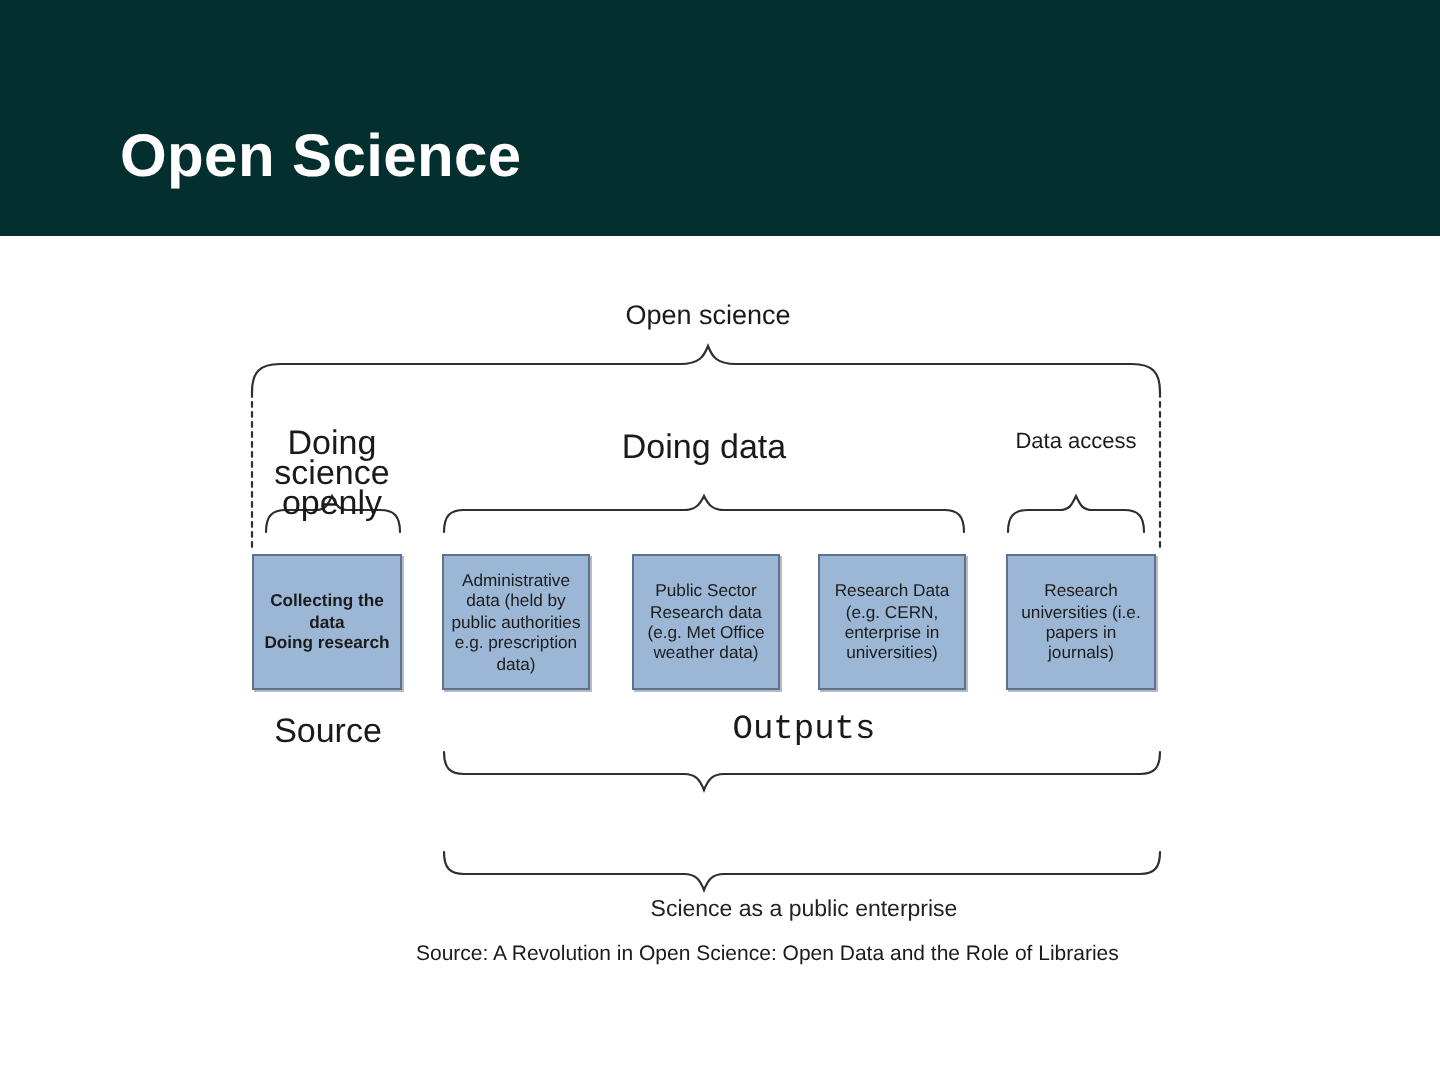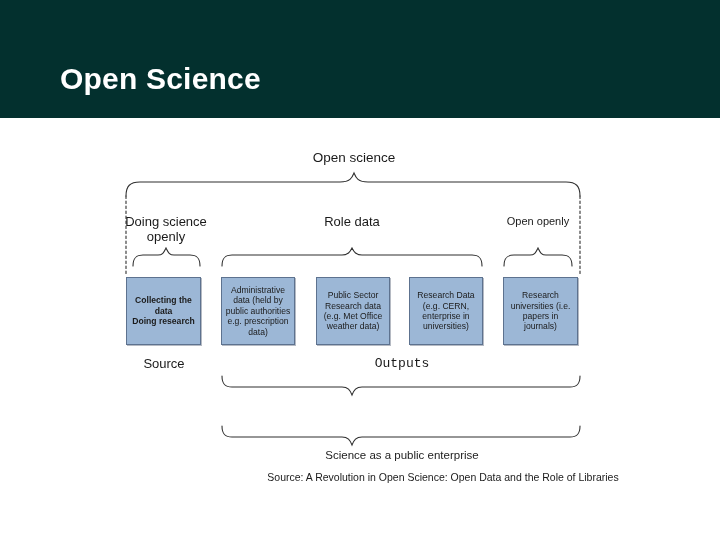--- a/index.html
+++ b/index.html
@@ -51,21 +51,21 @@
   }
 
   .dg-label {
     position: absolute;
     color: #1a1a1a;
     font-family: "Liberation Sans", sans-serif;
     white-space: nowrap;
     text-align: center;
   }
   .lbl-top     { font-size: 13.5px; }
-  .lbl-mid     { font-size: 13px; }
+  .lbl-mid     { font-size: 17px; }
   .lbl-small   { font-size: 11px; }
   .lbl-band    { font-size: 11.5px; color: #222222; }
 
   
   .node-box {
     position: absolute;
     background: #9CB7D6;
     border: 1px solid #5d728f;
     box-sizing: border-box;
     display: flex;
@@ -82,21 +82,21 @@
     display: block;
     font-family: "Liberation Sans", sans-serif;
   }
 
   
   #source-note {
     position: absolute;
     right: 42px;
     top: 470px;
     width: 470px;
-    text-align: center;
+    text-align: left;
     font-size: 10.5px;
     line-height: 14px;
     color: #1a1a1a;
   }
 </style>
 </head>
 <body>
 
 <div id="slide-header">
   <div id="slide-title">Open Science</div>
@@ -157,23 +157,23 @@
                C354,322 356,319 362,319
                L570,319
                C577,319 580,316 580,308"></path>
     </g>
   </svg>
 
   <div class="dg-label lbl-top" style="left:0; top:32px; width:720px; transform:translateX(-6px);">Open science</div>
 
   <div class="dg-label lbl-mid" style="left:118px; top:96px; width:96px; white-space:normal; line-height:15px;">Doing science openly</div>
 
-  <div class="dg-label lbl-mid" style="left:292px; top:96px; width:120px;">Role data</div>
-
-  <div class="dg-label lbl-small" style="left:488px; top:97px; width:100px;">Open openly</div>
+  <div class="dg-label lbl-mid" style="left:292px; top:96px; width:120px;">Doing data</div>
+
+  <div class="dg-label lbl-small" style="left:488px; top:97px; width:100px;">Data access</div>
 
   <div class="node-box" style="left:126px; top:159px; width:75px; height:68px;font-weight:bold;">
     <span>Collecting the data<br>Doing research</span>
   </div>
 
   <div class="node-box" style="left:221px; top:159px; width:74px; height:68px;">
     <span>Administrative data (held by public authorities e.g. prescription data)</span>
   </div>
 
   <div class="node-box" style="left:316px; top:159px; width:74px; height:68px;">

